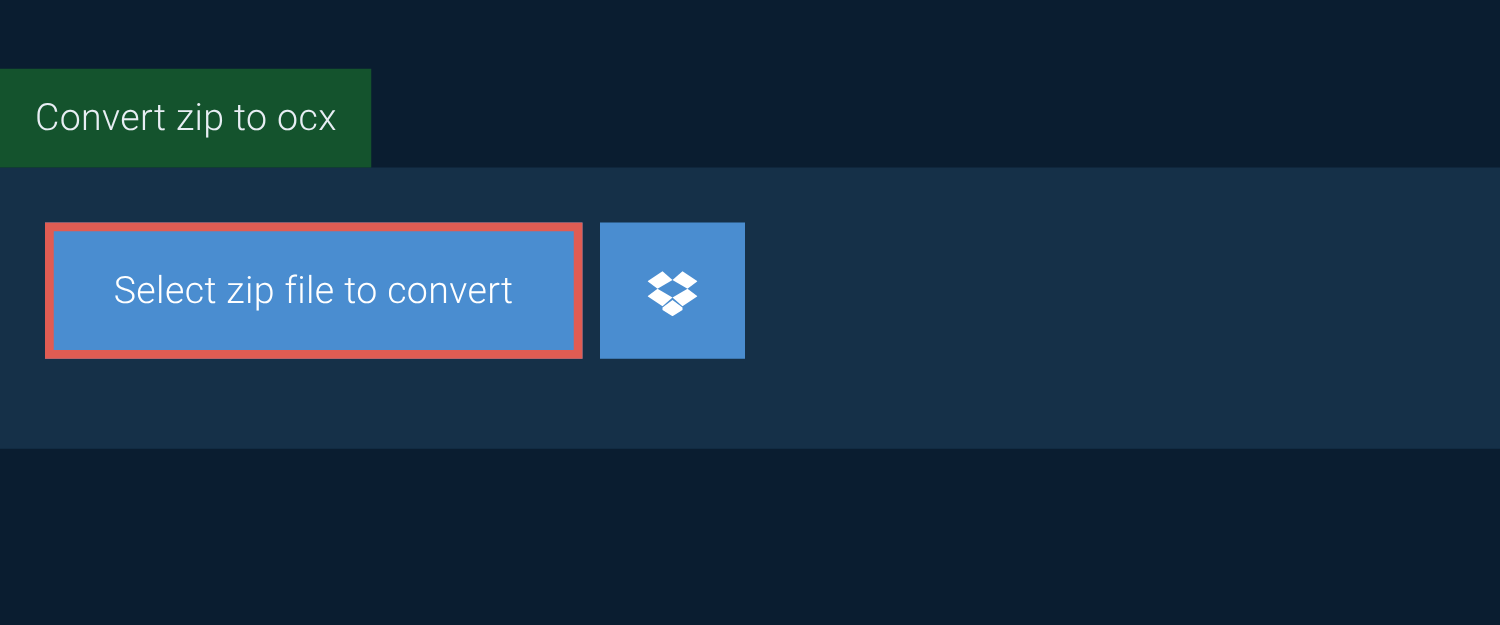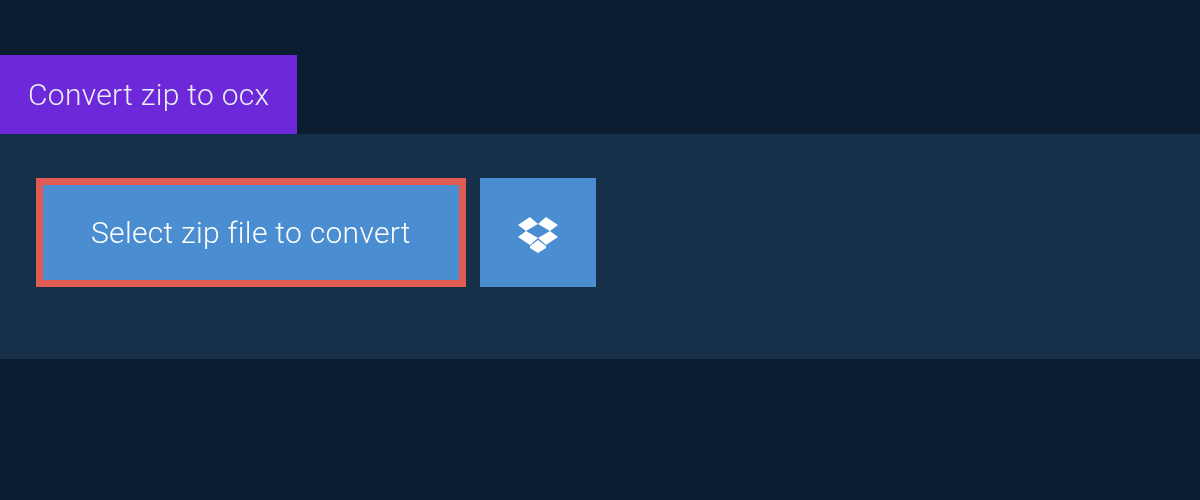--- a/index.html
+++ b/index.html
@@ -12,21 +12,21 @@
       height: 500px;
       background: #0a1d30;
       font-family: -apple-system, BlinkMacSystemFont, "Segoe UI", Roboto, Helvetica, Arial, sans-serif;
       overflow: hidden;
     }
     .tab-bar {
       display: flex;
       padding-top: 55px;
     }
     .tab {
-      background: #6d28d9;
+      background: #14532d;
       color: #e8eef4;
       font-size: 30px;
       font-weight: 300;
       padding: 22px 28px;
       letter-spacing: 0.3px;
     }
     .panel {
       background: #153048;
       padding: 44px 36px 72px 36px;
     }

